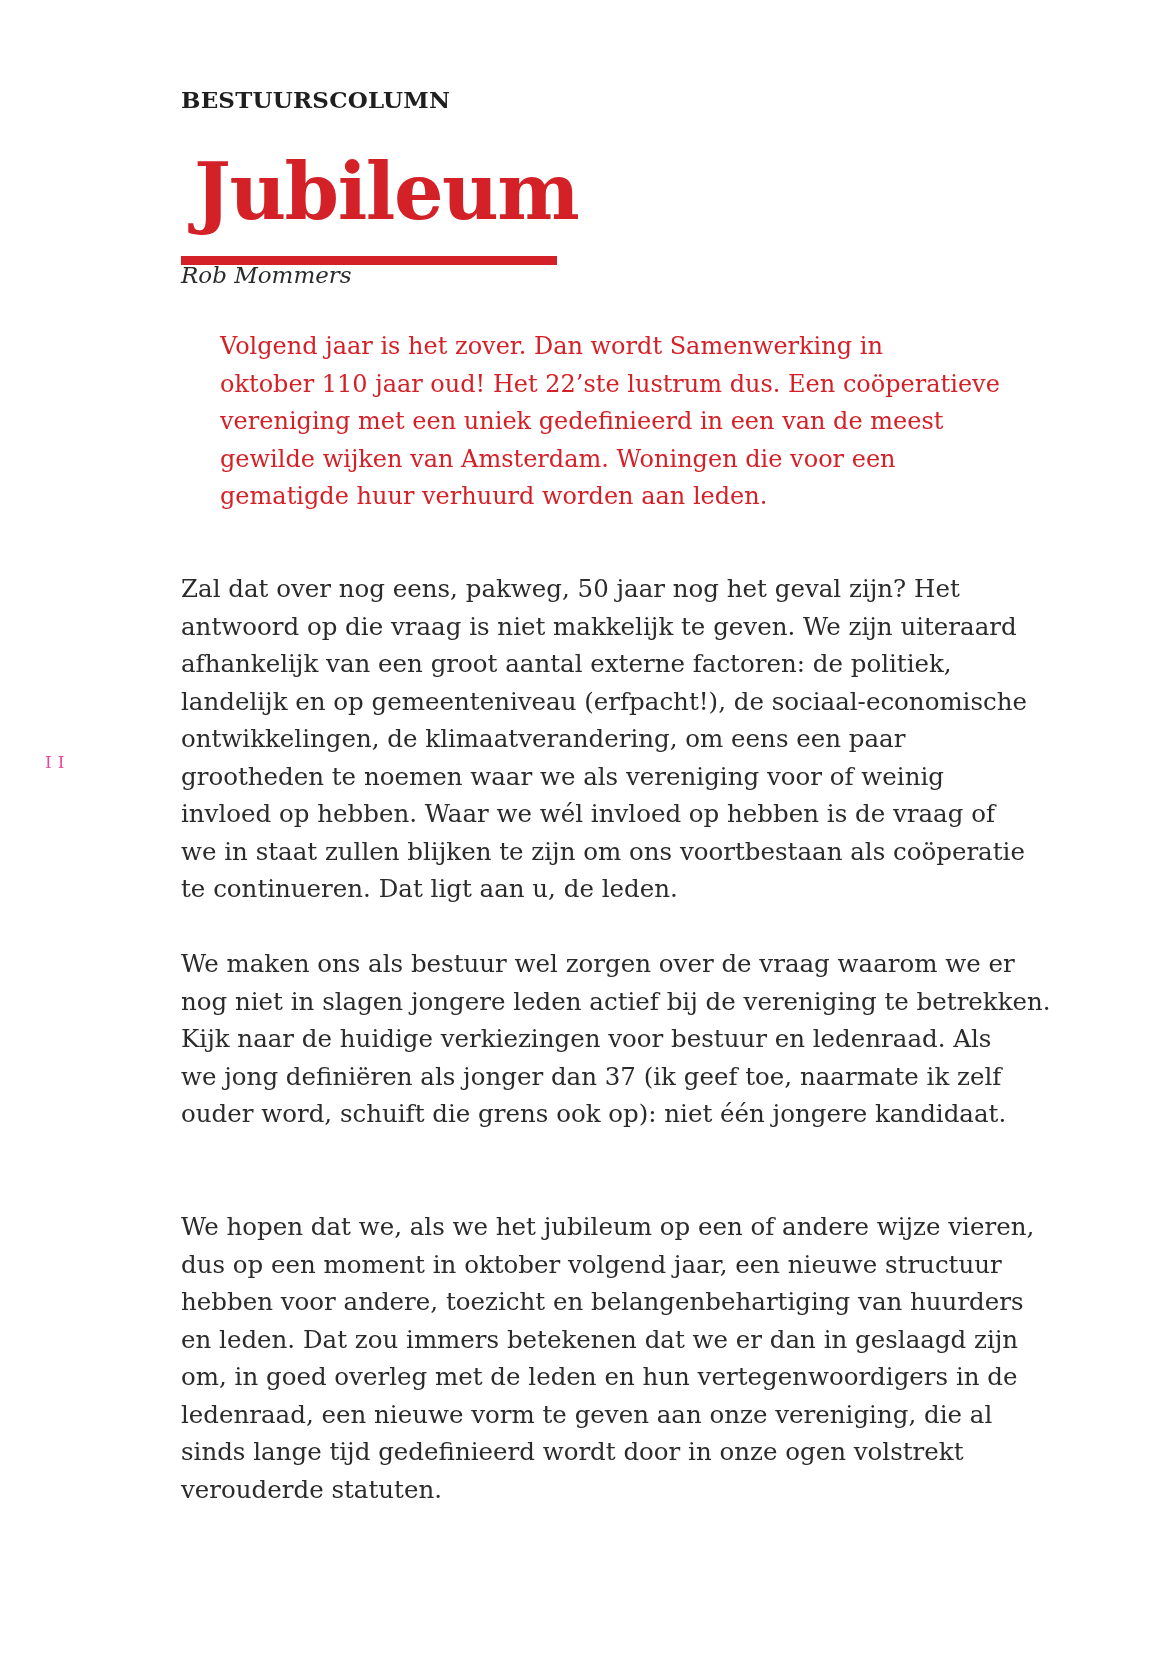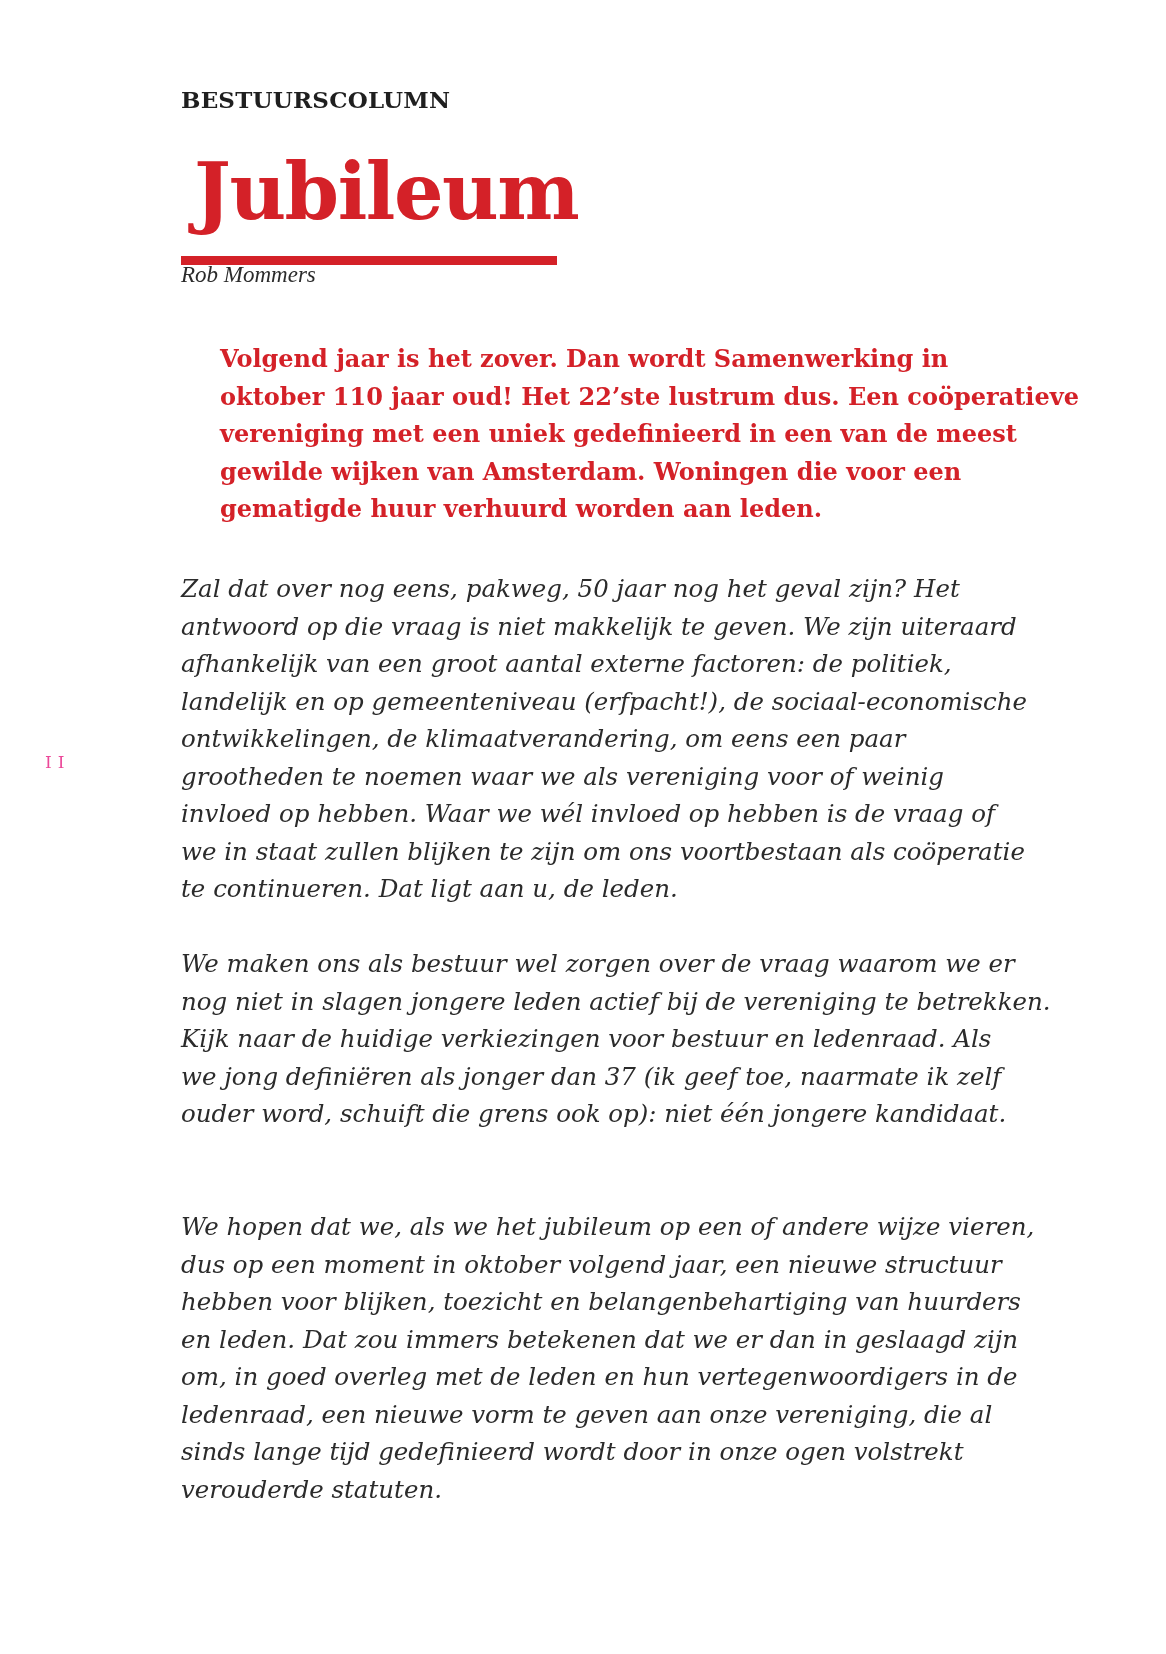--- a/index.html
+++ b/index.html
@@ -5,27 +5,27 @@
     html, body { margin: 0; padding: 0; background: #ffffff; }
     body { width: 1166px; height: 1654px; position: relative; overflow: hidden;
            font-family: "DejaVu Serif", serif; color: #2b2b2b; }
     .kicker { position: absolute; left: 181px; top: 86px; font-family: "DejaVu Serif", serif;
               font-weight: bold; font-size: 23px; letter-spacing: 0.2px; color: #1f1f1f; }
     .title-wrap { position: absolute; left: 178px; top: 128px; }
     .title { font-family: "DejaVu Serif", serif; font-weight: bold; font-size: 78px;
              color: #d42128; line-height: 96px; letter-spacing: -1.5px; margin: 16px; }
     .title-rule { height: 9px; background: #d42128; width: 376px; margin-top: 2px; margin-left: 3px; }
     .author { position: absolute; left: 181px; top: 262px; font-style: italic;
-              font-size: 23px; color: #2b2b2b; font-family: Liberation Serif, serif; }
-    .lead { position: absolute; left: 220px; top: 340px; width: 870px; margin: 0;
-            font-weight: bold; font-size: 24px; line-height: 37.5px; color: #d42128; }
+              font-size: 23px; color: #2b2b2b; }
+    .lead { position: absolute; left: 220px; top: 328px; width: 870px; margin: 0;
+            font-weight: normal; font-size: 24px; line-height: 37.5px; color: #d42128; }
     .lead span { display: block; white-space: nowrap; }
     .body-text { position: absolute; left: 181px; width: 900px; margin: 0;
                  font-size: 24.5px; line-height: 37.5px; color: #2b2b2b; }
-    .body-text span { display: block; white-space: nowrap; font-style: italic; }
+    .body-text span { display: block; white-space: nowrap; }
     .p1 { top: 570px; }
     .p2 { top: 945px; }
     .p3 { top: 1208px; }
     .page-number { position: absolute; left: 45px; top: 752px; font-size: 17px;
                    color: #ec4899; letter-spacing: 6px; font-family: "DejaVu Serif", serif; }
   </style>
 </head>
 <body>
 
 <div class="kicker">BESTUURSCOLUMN</div>
@@ -65,19 +65,19 @@
   <span>We maken ons als bestuur wel zorgen over de vraag waarom we er</span>
   <span>nog niet in slagen jongere leden actief bij de vereniging te betrekken.</span>
   <span>Kijk naar de huidige verkiezingen voor bestuur en ledenraad. Als</span>
   <span>we jong definiëren als jonger dan 37 (ik geef toe, naarmate ik zelf</span>
   <span>ouder word, schuift die grens ook op): niet één jongere kandidaat.</span>
 </p>
 
 <p class="body-text p3">
   <span>We hopen dat we, als we het jubileum op een of andere wijze vieren,</span>
   <span>dus op een moment in oktober volgend jaar, een nieuwe structuur</span>
-  <span>hebben voor blijken, toezicht en belangenbehartiging van huurders</span>
+  <span>hebben voor andere, toezicht en belangenbehartiging van huurders</span>
   <span>en leden. Dat zou immers betekenen dat we er dan in geslaagd zijn</span>
   <span>om, in goed overleg met de leden en hun vertegenwoordigers in de</span>
   <span>ledenraad, een nieuwe vorm te geven aan onze vereniging, die al</span>
   <span>sinds lange tijd gedefinieerd wordt door in onze ogen volstrekt</span>
   <span>verouderde statuten.</span>
 </p>
 
 </body></html>

